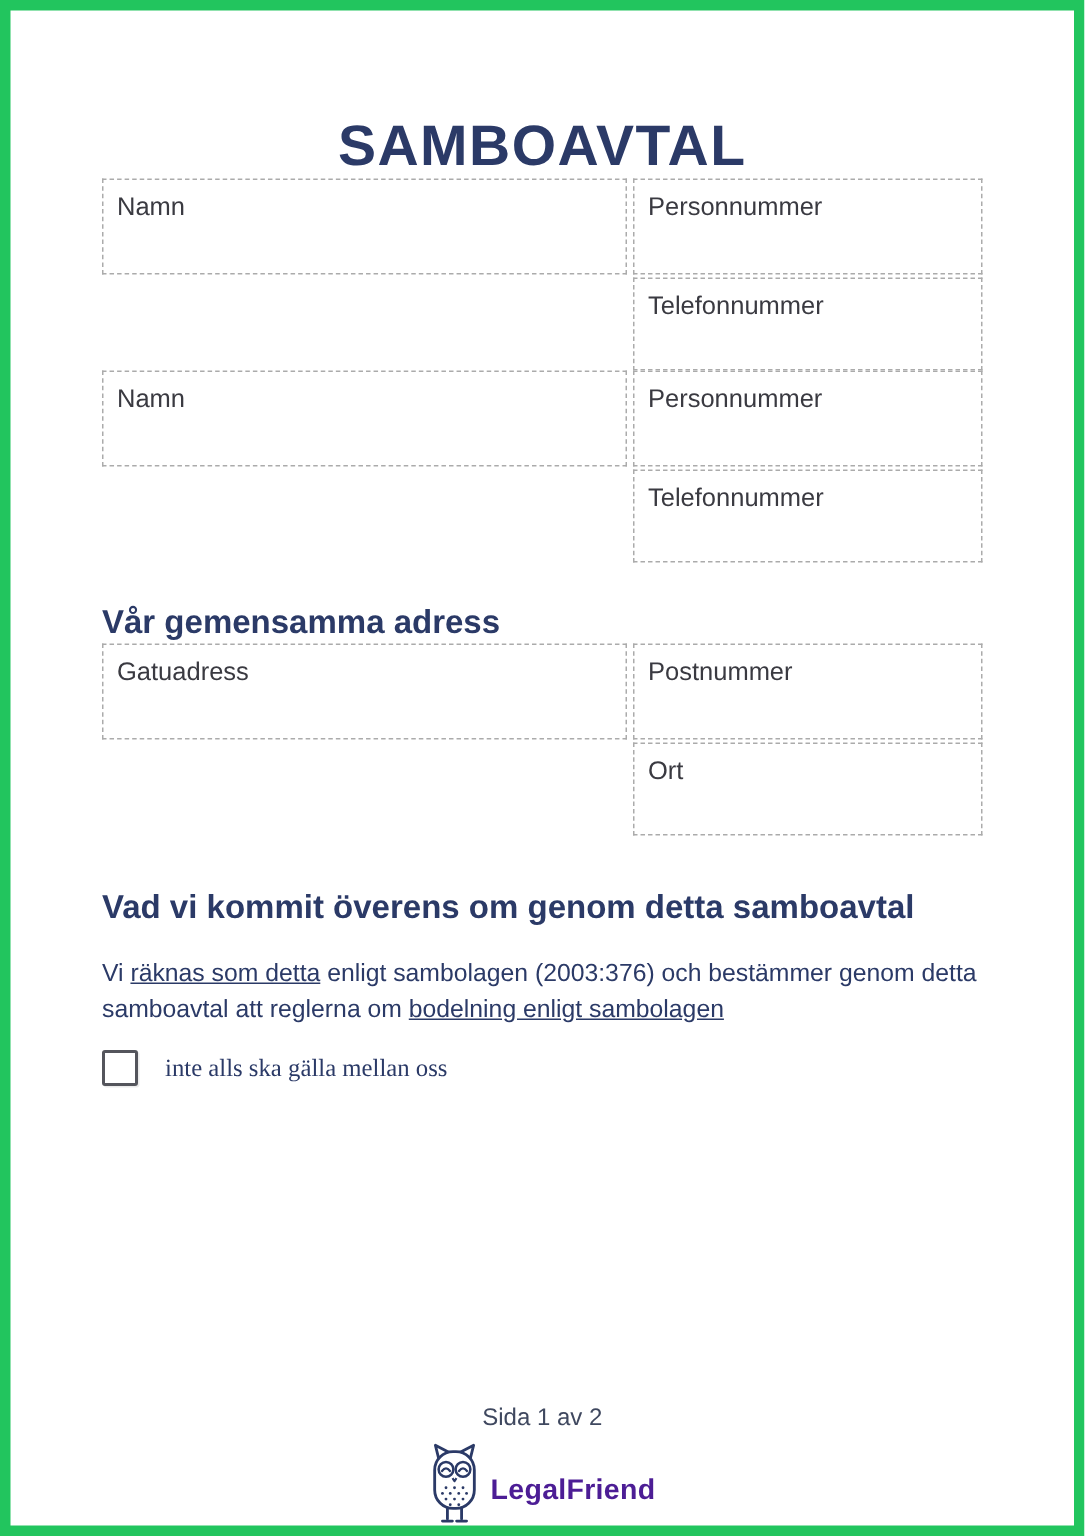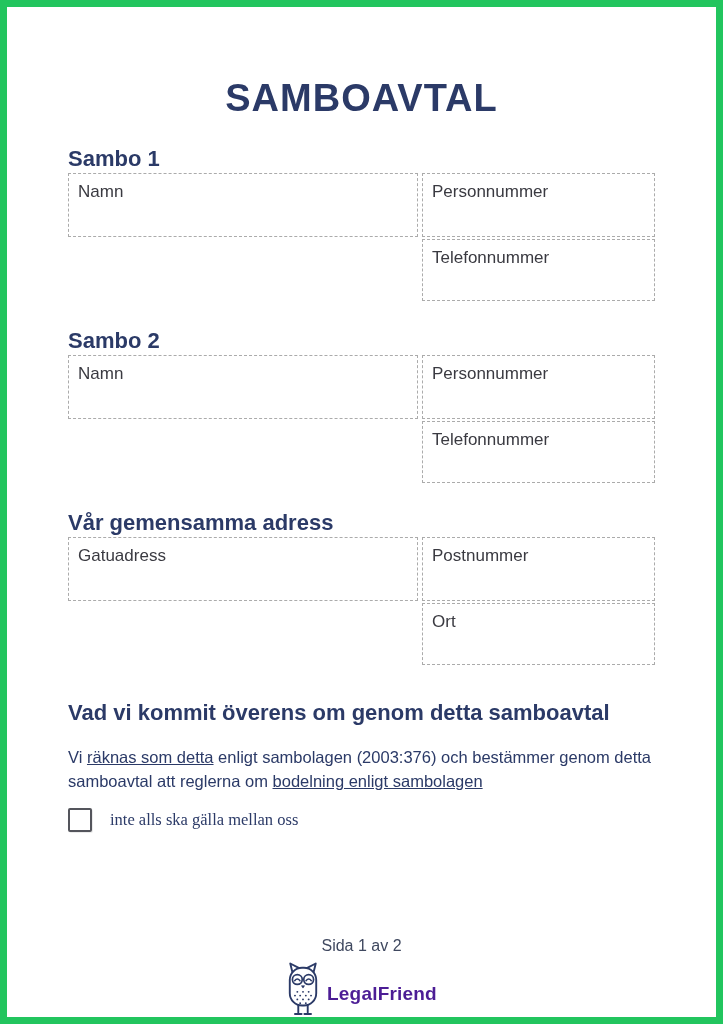--- a/index.html
+++ b/index.html
@@ -117,34 +117,32 @@
   }
 </style>
 </head>
 <body>
 
 <div class="page">
   <h1 class="doc-title">SAMBOAVTAL</h1>
 
   <div class="content">
 
-    <h2 class="section-heading">Sambo 1</h2>
     <div class="field-grid">
       <div class="field-box span-rows">
         <span class="field-label">Namn</span>
       </div>
       <div class="field-box">
         <span class="field-label">Personnummer</span>
       </div>
       <div class="field-box" style="grid-column:2;">
         <span class="field-label">Telefonnummer</span>
       </div>
     </div>
 
-    <h2 class="section-heading">Sambo 2</h2>
     <div class="field-grid">
       <div class="field-box span-rows">
         <span class="field-label">Namn</span>
       </div>
       <div class="field-box">
         <span class="field-label">Personnummer</span>
       </div>
       <div class="field-box" style="grid-column:2;">
         <span class="field-label">Telefonnummer</span>
       </div>

